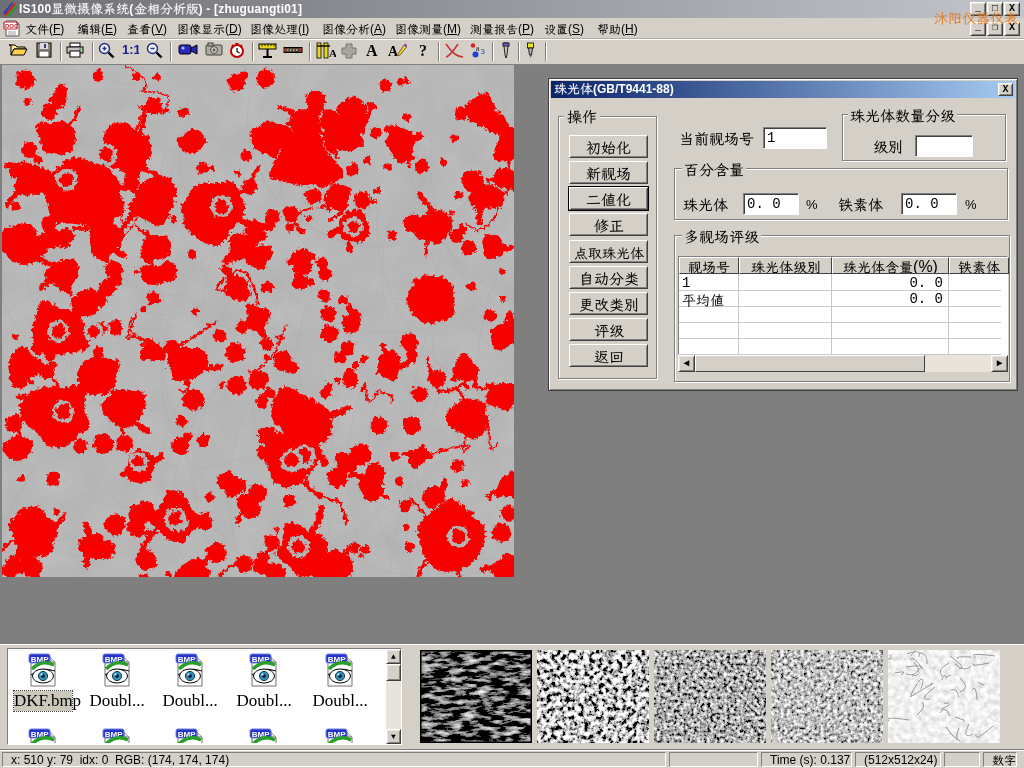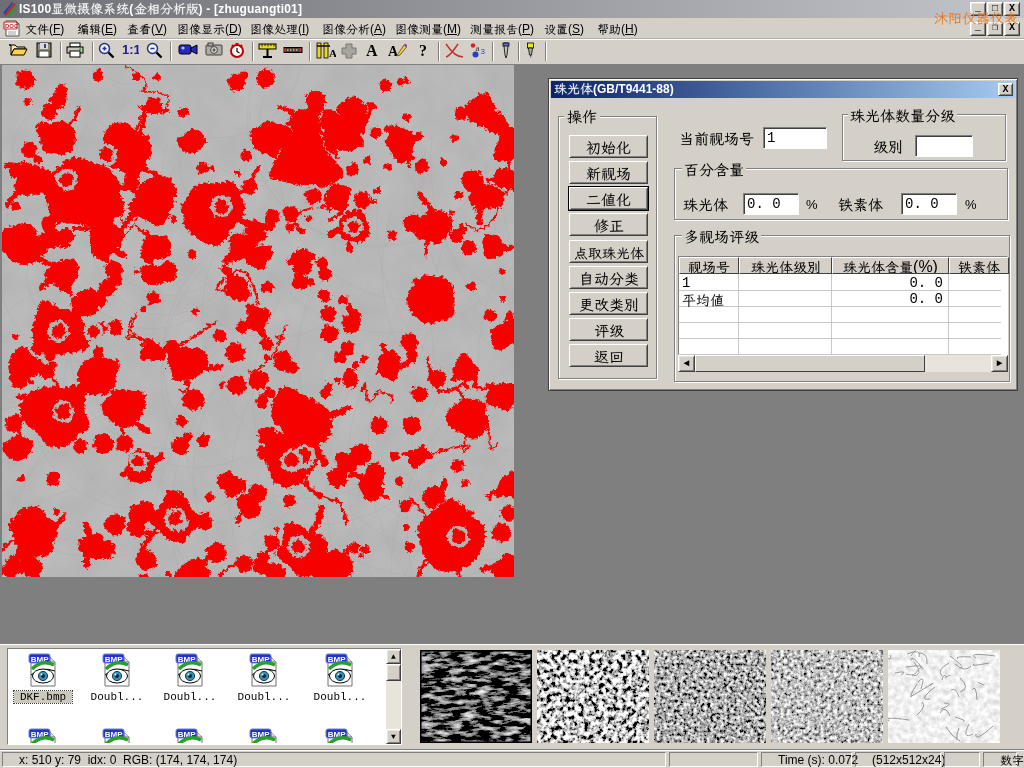--- a/index.html
+++ b/index.html
@@ -11,22 +11,22 @@
 .menubar{left:0;top:18px;width:1024px;height:21px;background:#d4d0c8;border-bottom:1px solid #b0aca4}
 .mi{position:absolute;top:22px;font-size:12px;color:#000;white-space:nowrap}
 .toolbar{left:0;top:39px;width:1024px;height:26px;background:#d4d0c8;border-top:1px solid #fff;border-bottom:1px solid #808080}
 .ti{position:absolute;top:3px}
 .tsep{position:absolute;top:3px;width:2px;height:19px;border-left:1px solid #808080;border-right:1px solid #fff}
 .workspace{left:0;top:65px;width:1024px;height:579px;background:#7f7f7f}
 .gb{position:absolute;border:1px solid #808080;box-shadow:inset 1px 1px 0 #fff, 1px 1px 0 #fff}
 .btn{position:absolute;background:#d4d0c8;border:1px solid;border-color:#fff #404040 #404040 #fff;box-shadow:inset 1px 1px 0 #d4d0c8,inset -1px -1px 0 #808080;text-align:center}
 .inp{position:absolute;background:#fff;border:1px solid;border-color:#808080 #fff #fff #808080;box-shadow:inset 1px 1px 0 #404040;font-size:14px;padding-left:3px;font-family:"Liberation Mono",monospace}
 .sunk{border:1px solid;border-color:#808080 #fff #fff #808080}
-.statusbox{position:absolute;top:3px;height:15px;border:1px solid;border-color:#808080 #fff #fff #808080;font-size:12px;padding:0 16px;white-space:nowrap}
-.fname{font-family:Liberation Mono, monospace;font-size:11px;white-space:nowrap}
+.statusbox{position:absolute;top:3px;height:15px;border:1px solid;border-color:#808080 #fff #fff #808080;font-size:12px;padding:0 8px;white-space:nowrap}
+.fname{font-family:Liberation Serif, serif;font-size:17px;white-space:nowrap}
 </style></head><body>
 <div class="abs titlebar"></div>
 <svg class="abs" style="left:2px;top:1px" width="16" height="16" viewBox="0 0 16 16">
     <path d="M2 14L12 2l2 1L4 15z" fill="#d02020"></path>
     <path d="M5 15L14 4l1 2L7 16z" fill="#20a020"></path>
     <path d="M1 12L10 1l1 1L3 13z" fill="#2040c0"></path>
   </svg>
 <div class="abs titletxt">IS100<svg class="bo" style="width:13px;height:13px;vertical-align:-0.13em;fill:#fff;stroke:#fff" viewBox="0 0 250 250">
       <use href="#g663e"></use>
     </svg><svg class="bo" style="width:13px;height:13px;vertical-align:-0.13em;fill:#fff;stroke:#fff" viewBox="0 0 250 250">
@@ -1249,21 +1249,21 @@
         <path d="M42 35q12 -7 -20 12"></path>
         <path d="M88 84q-2 9 17 -8"></path>
         <path d="M75 71q5 0 -8 -4"></path>
         <path d="M23 6q2 -4 12 -13"></path>
       </g>
     </svg>
   </div>
 <div class="abs" style="left:0;top:749px;width:1024px;height:19px;background:#d4d0c8;border-top:1px solid #808080;box-shadow:inset 0 1px 0 #fff"></div>
 <div class="statusbox" style="left:2px;top:752px;width:664px">x: 510 y: 79&nbsp;&nbsp;idx: 0&nbsp;&nbsp;RGB: (174, 174, 174)</div>
 <div class="statusbox" style="left:669px;top:752px;width:89px"></div>
-<div class="statusbox" style="left:761px;top:752px;width:91px">Time (s): 0.072</div>
+<div class="statusbox" style="left:761px;top:752px;width:91px">Time (s): 0.137</div>
 <div class="statusbox" style="left:855px;top:752px;width:86px">(512x512x24)</div>
 <div class="statusbox" style="left:944px;top:752px;width:36px"></div>
 <div class="statusbox" style="left:983px;top:752px;width:34px"><svg style="width:12px;height:12px;vertical-align:-0.13em;fill:#000;stroke:#000" viewBox="0 0 250 250">
       <use href="#g6570"></use>
     </svg><svg style="width:12px;height:12px;vertical-align:-0.13em;fill:#000;stroke:#000" viewBox="0 0 250 250">
       <use href="#g5b57"></use>
     </svg></div>
 <div class="abs" style="left:934px;top:9px;z-index:50"><svg style="width:14px;height:14px;vertical-align:-0.13em;fill:#e8791e;stroke:#e8791e" viewBox="0 0 250 250">
       <use href="#g6c90"></use>
     </svg><svg style="width:14px;height:14px;vertical-align:-0.13em;fill:#e8791e;stroke:#e8791e" viewBox="0 0 250 250">

